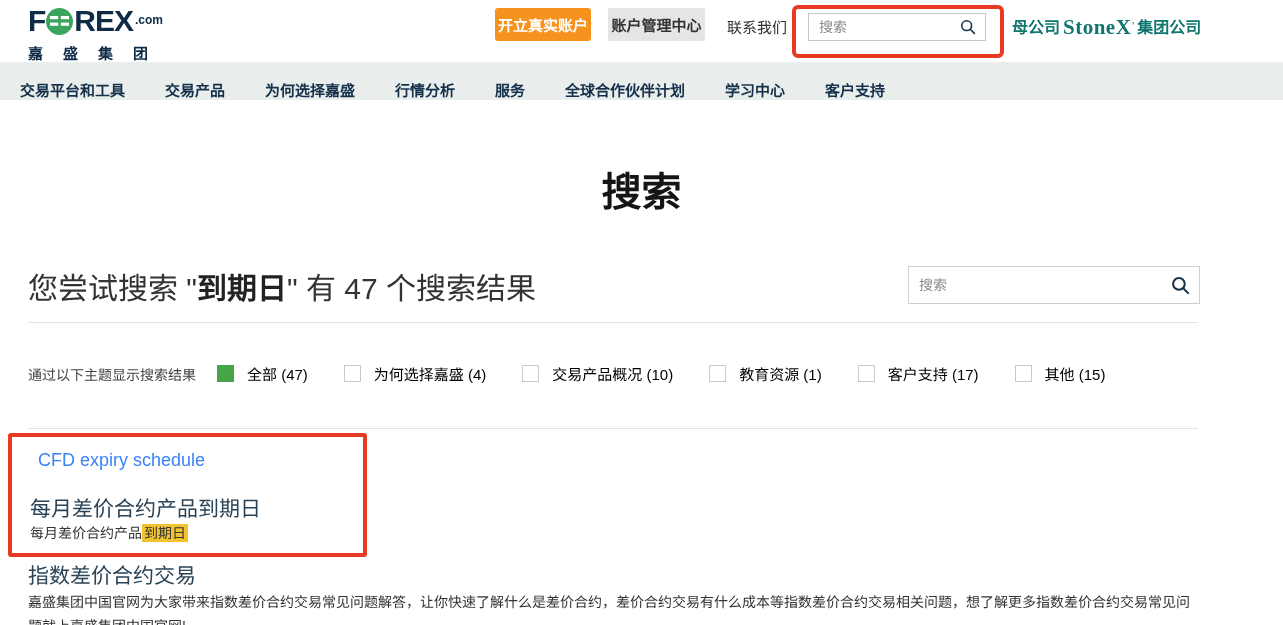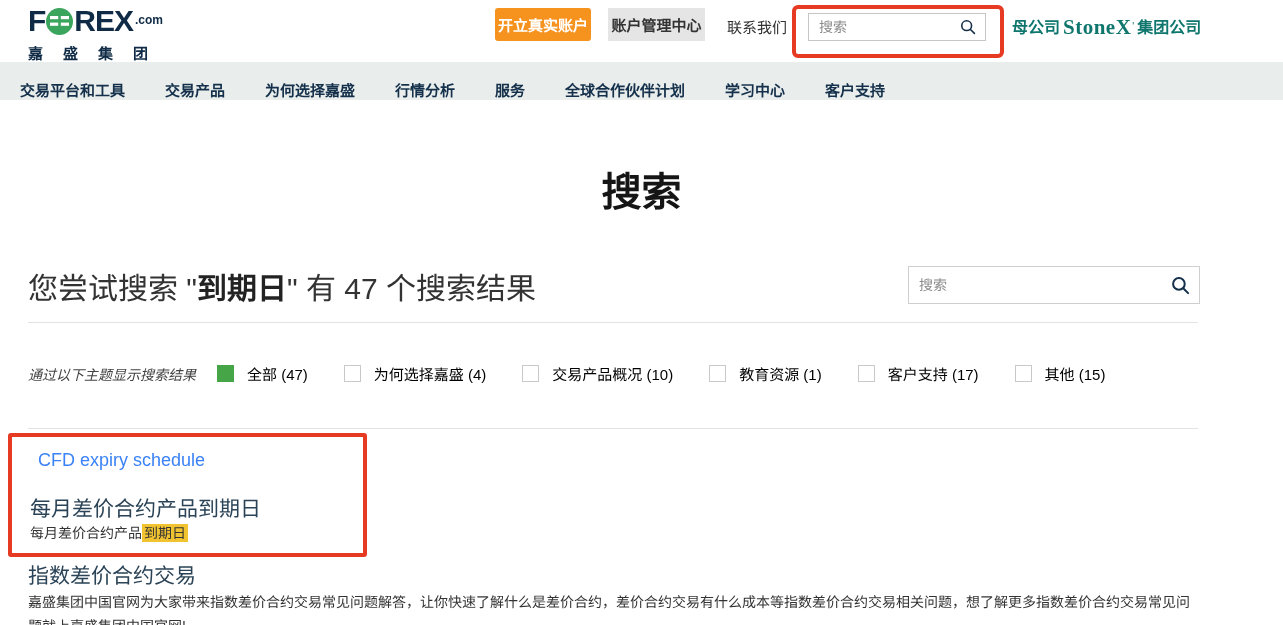--- a/index.html
+++ b/index.html
@@ -42,21 +42,21 @@
   .page-title { position:absolute; left:0; top:160px; width:1283px; text-align:center; font-size:40px; font-weight:600; color:#151515; }
 
   .summary { position:absolute; left:28px; top:264px; font-size:30px; font-weight:300; color:#333; white-space:pre; }
   .summary .q { font-weight:700; color:#222; }
 
   .divider { position:absolute; left:28px; width:1170px; height:1px; background:#e3e3e3; }
   .divider-1 { top:322px; }
   .divider-2 { top:428px; }
 
   .filters { position:absolute; left:28px; top:363px; display:flex; align-items:center; }
-  .filters-label { font-size:14px; color:#444; margin-right:21px;font-style:italic; }
+  .filters-label { font-size:14px; color:#444; margin-right:21px; }
   .filter-option { display:flex; align-items:center; margin-right:36px; cursor:pointer; }
   .checkbox { width:17px; height:17px; border:1px solid #c9c9c9; background:#fff; margin-right:13px; flex:0 0 auto; }
   .checkbox.checked { background:#46a546; border-color:#46a546; }
   .filter-option .opt-label { font-size:15px; color:#000000; white-space:nowrap; }
 
   .result-cat { position:absolute; left:38px; top:450px; font-size:18px; color:#3b82f6; cursor:pointer; }
   .result1-title { position:absolute; left:30px; top:492px; font-size:21px; color:#2a4356; cursor:pointer; }
   .result1-snippet { position:absolute; left:30px; top:522px; font-size:14px; color:#333; }
   .hl { background:#f2c330; padding:1px 2px; }
 

